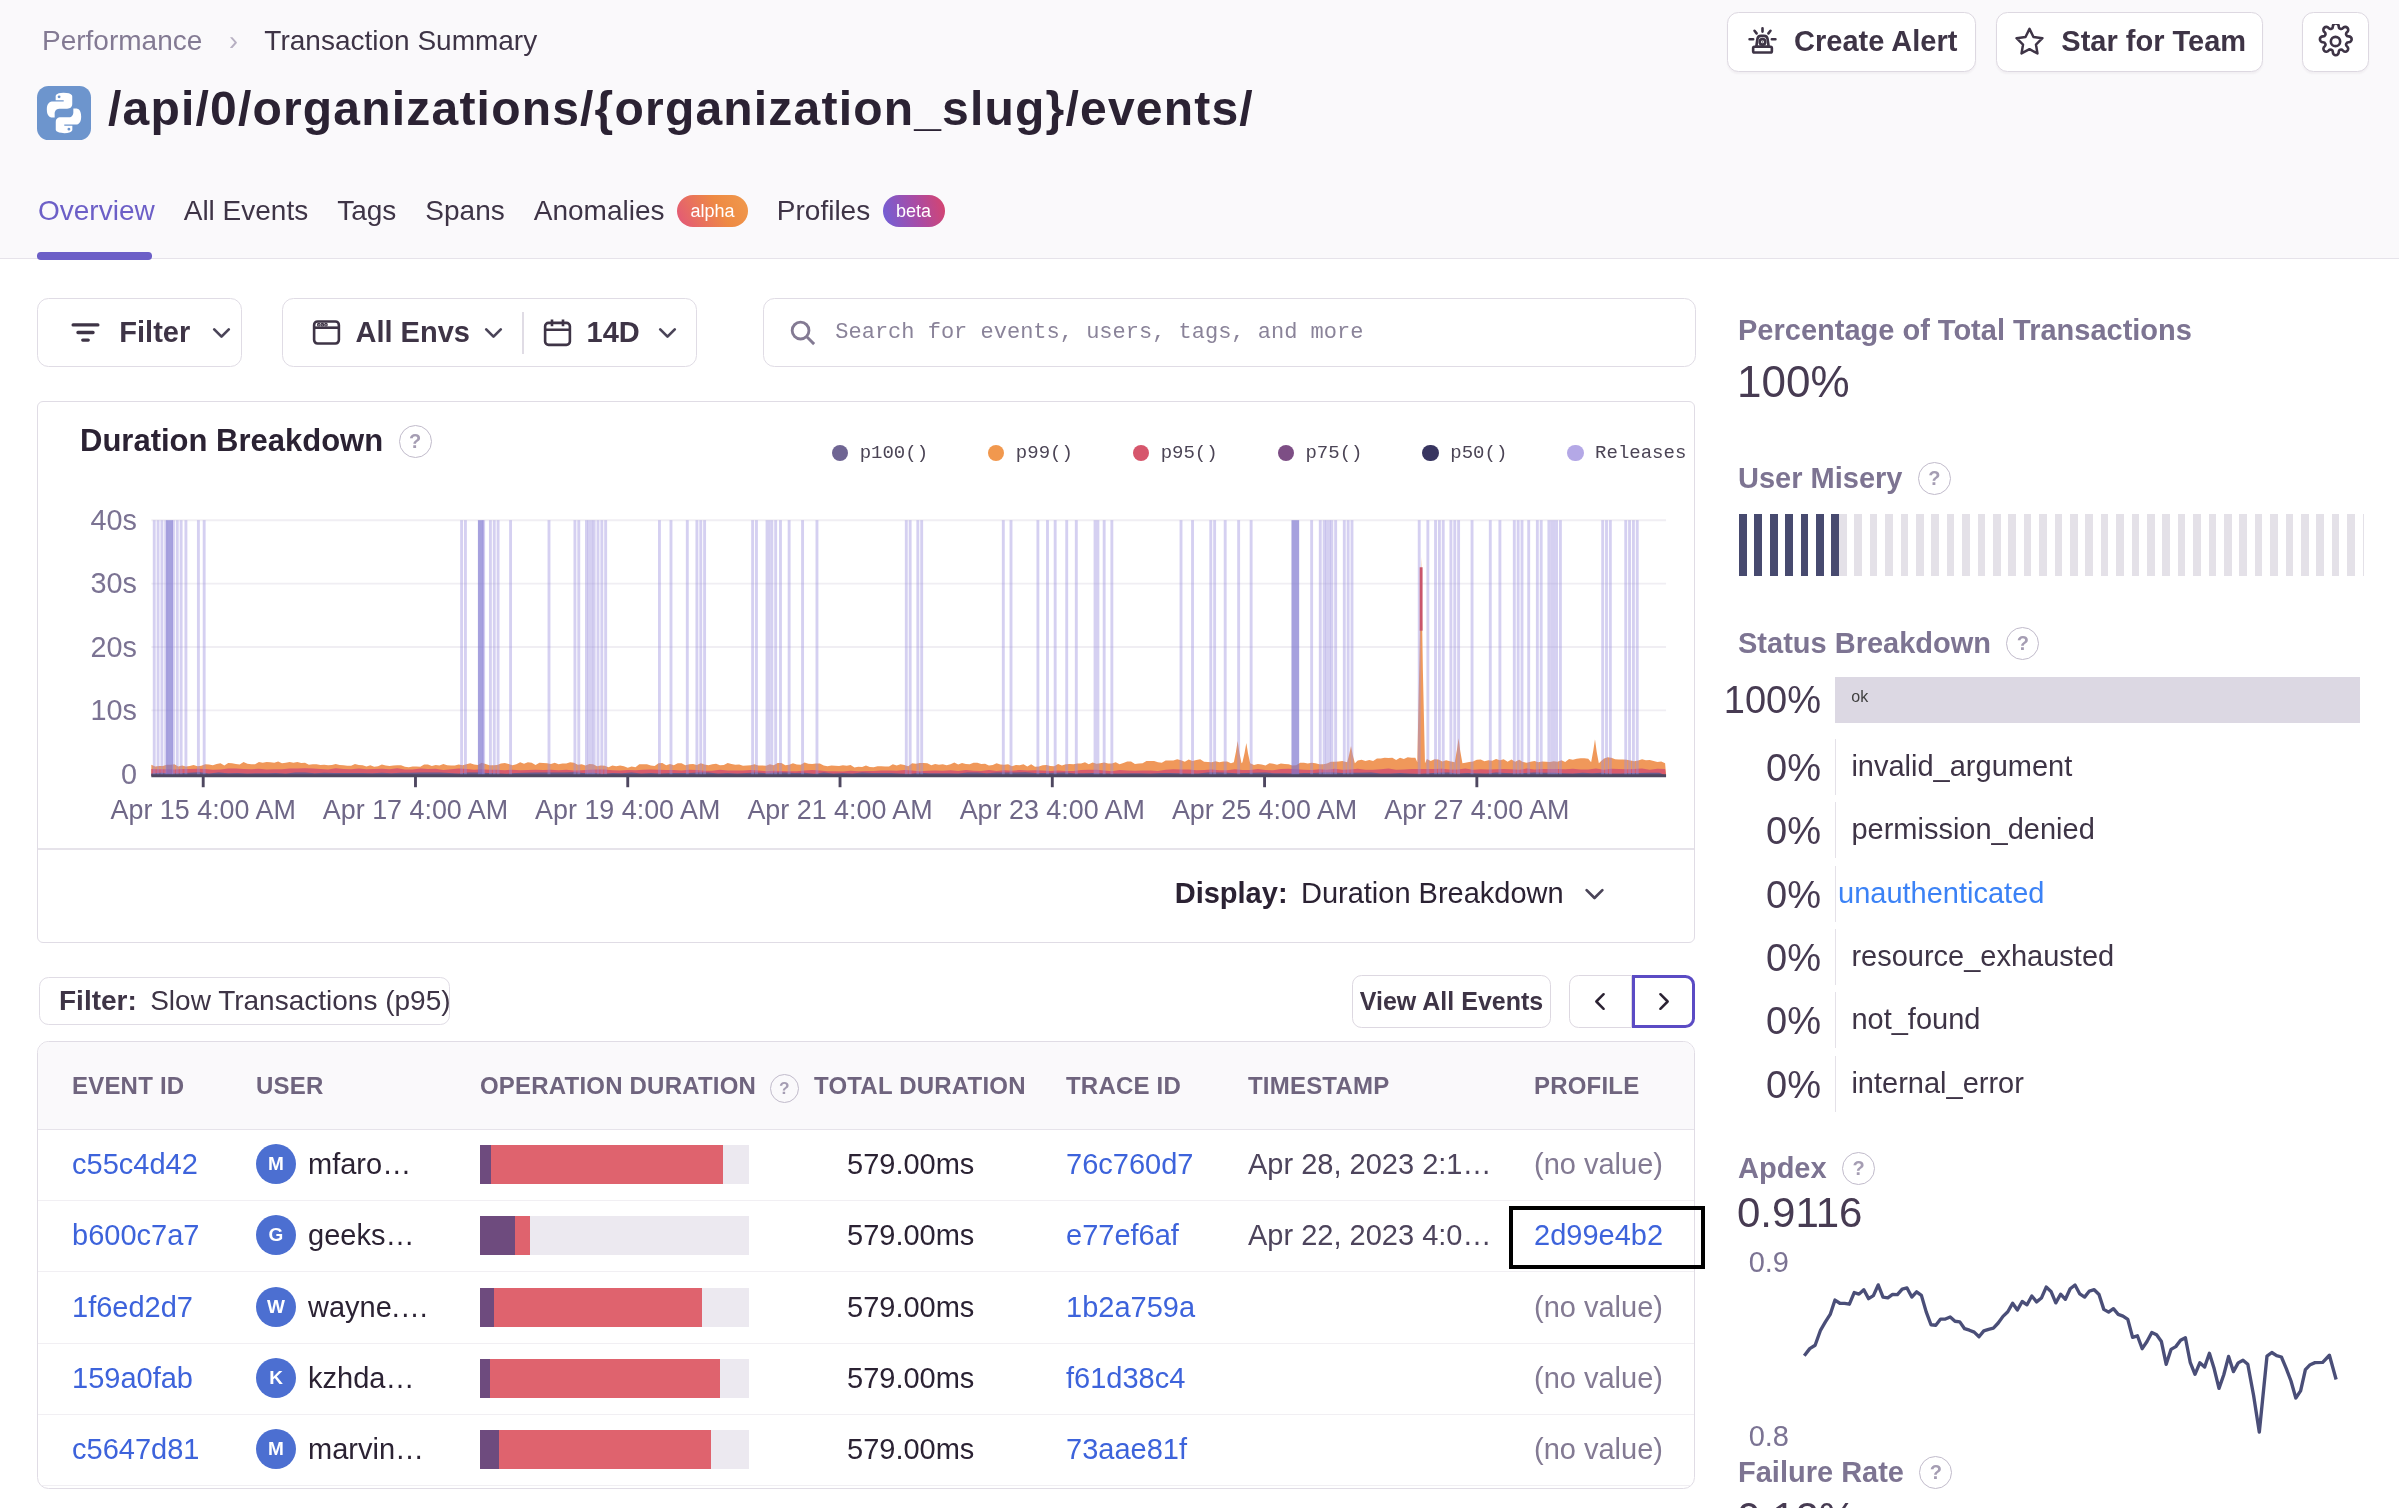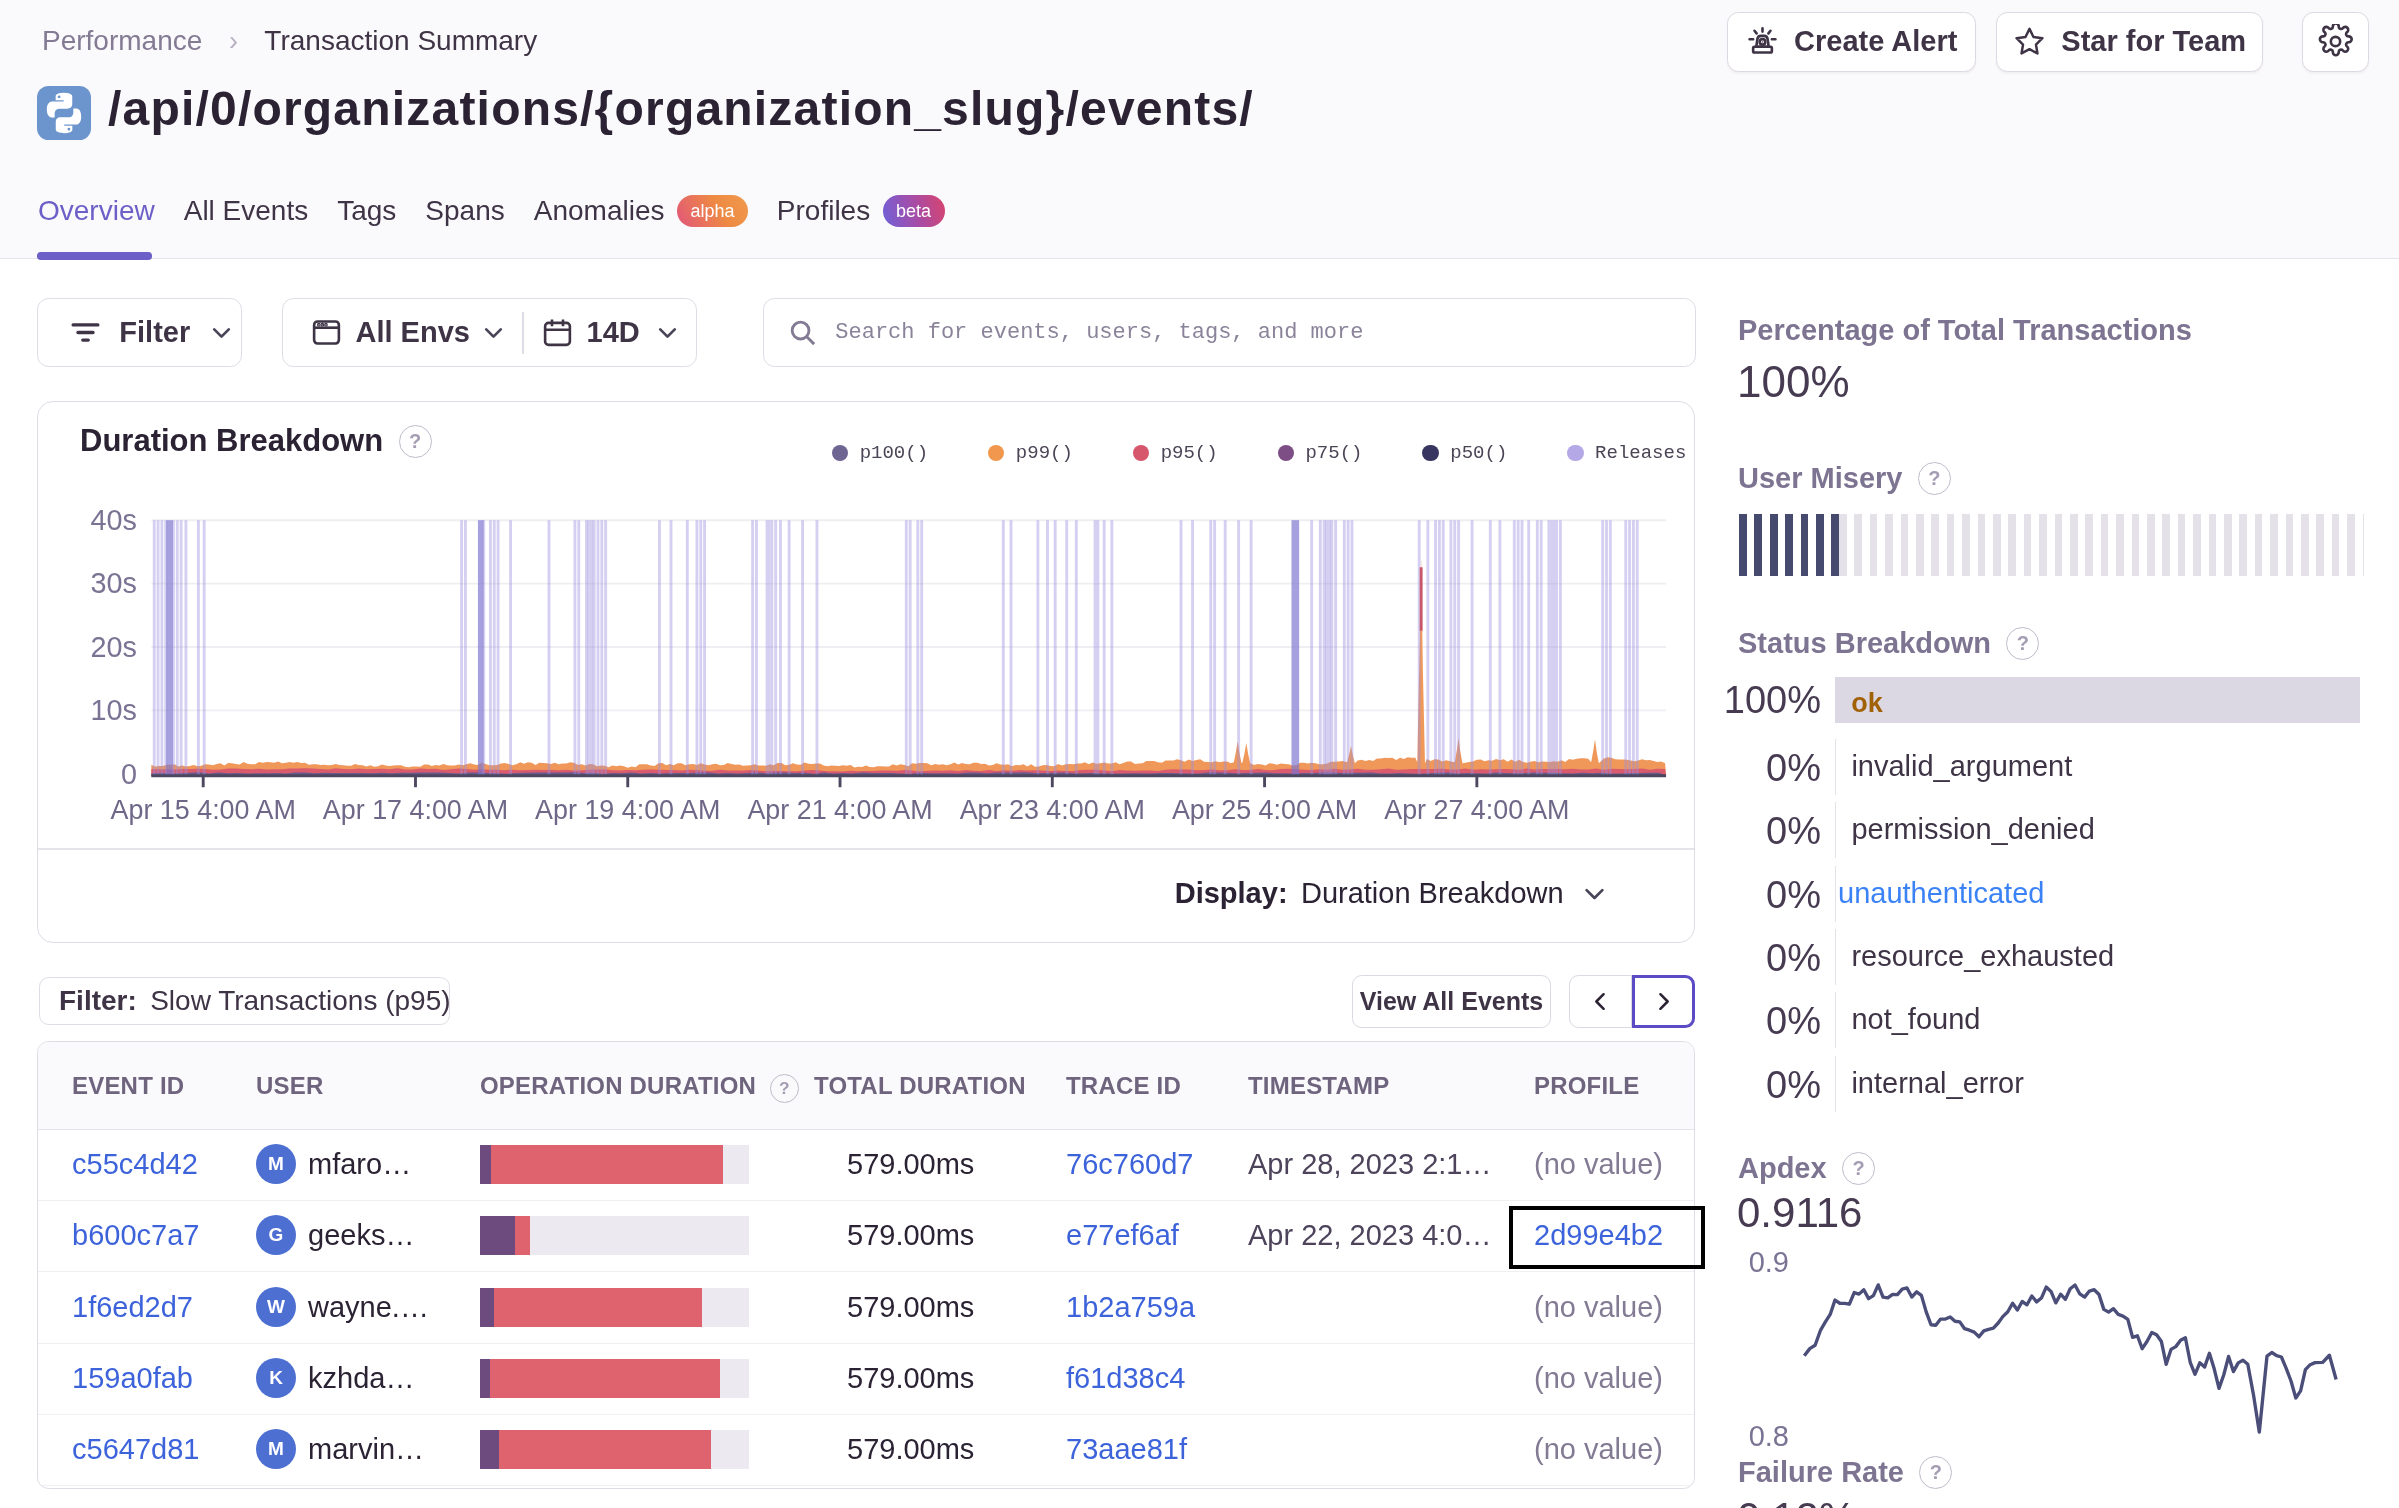--- a/index.html
+++ b/index.html
@@ -17,21 +17,21 @@
 .tabs { position:absolute; left:38px; top:195px; display:flex; align-items:center; font-size:28px; color:#3E3446; }
 .tab { margin-right:29px; display:flex; align-items:center; white-space:nowrap; }
 .tab.active { color:#6C5FC7; }
 .badge { display:inline-block; margin-left:12.5px; padding:0 13.4px; height:32px; line-height:33px; border-radius:16.3px; color:#fff; font-size:18px; font-weight:normal; }
 .badge.alpha { background:linear-gradient(60deg,#E2557B 0%,#EE8A43 60%,#F09A4D 100%); }
 .badge.beta { background:linear-gradient(75deg,#6F61D9 0%,#A94BA4 55%,#D8446C 100%); }
 .underline { position:absolute; left:37px; top:252px; width:115px; height:7.7px; border-radius:3.8px; background:#6C5FC7; }
 
 .tbtn { position:absolute; background:#fff; border:1.9px solid #E0DCE5; border-radius:11.5px; display:flex; align-items:center; font-size:29px; color:#3E3446; white-space:nowrap; }
 
-.panel { position:absolute; background:#fff; border:1.9px solid #E0DCE5; border-radius:16px;padding-left:8px; }
+.panel { position:absolute; background:#fff; border:1.9px solid #E0DCE5; border-radius:6px;padding-left:8px; }
 .ptitle { position:absolute; left:42px; top:21px; font-size:31px; font-weight:bold; color:#2B2233; display:flex; align-items:center; }
 .qmark { display:inline-flex; width:33px; height:33px; border-radius:50%; border:1.9px solid #C1BBCB; color:#A59DB3; font-size:20px; font-weight:bold; align-items:center; justify-content:center; margin-left:15.4px; }
 
 .tbl { position:absolute; left:37px; top:1041px; width:1658px; height:448px; background:#fff; border:1.9px solid #E0DCE5; border-radius:11.5px; overflow:hidden; }
 .thead { position:absolute; left:0; top:0; width:100%; height:88px; background:#FAF9FB; border-bottom:1.9px solid #E6E3EA; }
 .th { position:absolute; top:0; height:88px; line-height:88px; font-size:24px; font-weight:bold; color:#6F647E; letter-spacing:0.2px; white-space:nowrap; }
 .row { position:absolute; left:0; width:100%; height:71px; border-bottom:1.9px solid #F1EFF3; }
 .link { color:#3D63DB; }
 .cell { position:absolute; top:0; height:69px; line-height:69px; font-size:29px; }
 .avatar { position:absolute; width:40px; height:40px; border-radius:50%; background:#4C6FD1; color:#fff; font-size:19px; font-weight:bold; text-align:center; line-height:40px; top:14.4px; }
@@ -370,21 +370,21 @@
     <div class="shead" style="left:1738px; top:314px;">Percentage of Total Transactions</div>
     <div class="bigval" style="left:1737px; top:357px;">100%</div>
     <div class="shead" style="left:1738px; top:462px;">User Misery <span class="qmark">?</span></div>
     <div class="abs" style="left:1739px; top:514px; width:100px; height:62px;background:repeating-linear-gradient(90deg,#474A6F 0 7.7px,transparent 7.7px 15.4px);"></div>
     <div class="abs" style="left:1839px; top:514px; width:525px; height:62px;background:repeating-linear-gradient(90deg,#E4E1E8 0 7.7px,transparent 7.7px 15.4px);"></div>
     <div class="shead" style="left:1738px; top:627px;">Status Breakdown <span class="qmark">?</span></div>
     <div class="abs" style="left:1737px; top:677px; width:84px; height:46px; font-size:38px; color:#473B52; text-align:right;">
       <span style="position:absolute; right:0; top:1.9px;">100%</span>
     </div>
     <div class="abs" style="left:1835px; top:677px; width:525px; height:46px; background:#DCD8E3;">
-      <span style="position:absolute; left:16.3px; top:10.6px; font-size:27px; color:#a16207;font-weight:bold;">ok</span>
+      <span style="position:absolute; left:16.3px; top:10.6px; font-size:16px; color:#404040;">ok</span>
     </div>
     <div class="abs" style="left:1737px; top:739px; width:84px; height:56px;">
       <span style="position:absolute; right:0; top:7.7px; font-size:38px; color:#473B52;">0%</span>
     </div>
     <div class="abs" style="left:1835px; top:739px; height:56px; border-left:1.9px solid #E4E1E8;">
       <span style="position:absolute; left:15.4px; top:10.6px; font-size:29px; color:#3E3446; white-space:nowrap;">invalid_argument</span>
     </div>
     <div class="abs" style="left:1737px; top:802px; width:84px; height:56px;">
       <span style="position:absolute; right:0; top:7.7px; font-size:38px; color:#473B52;">0%</span>
     </div>

